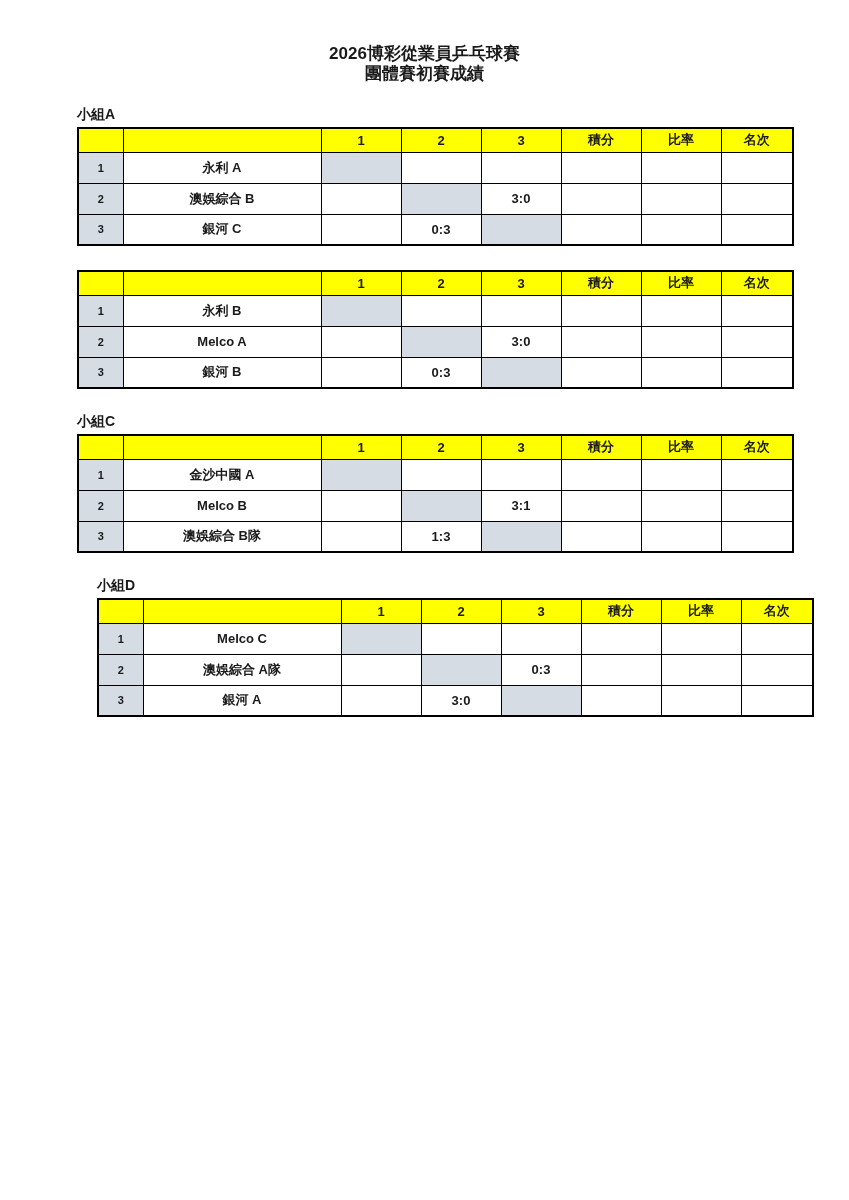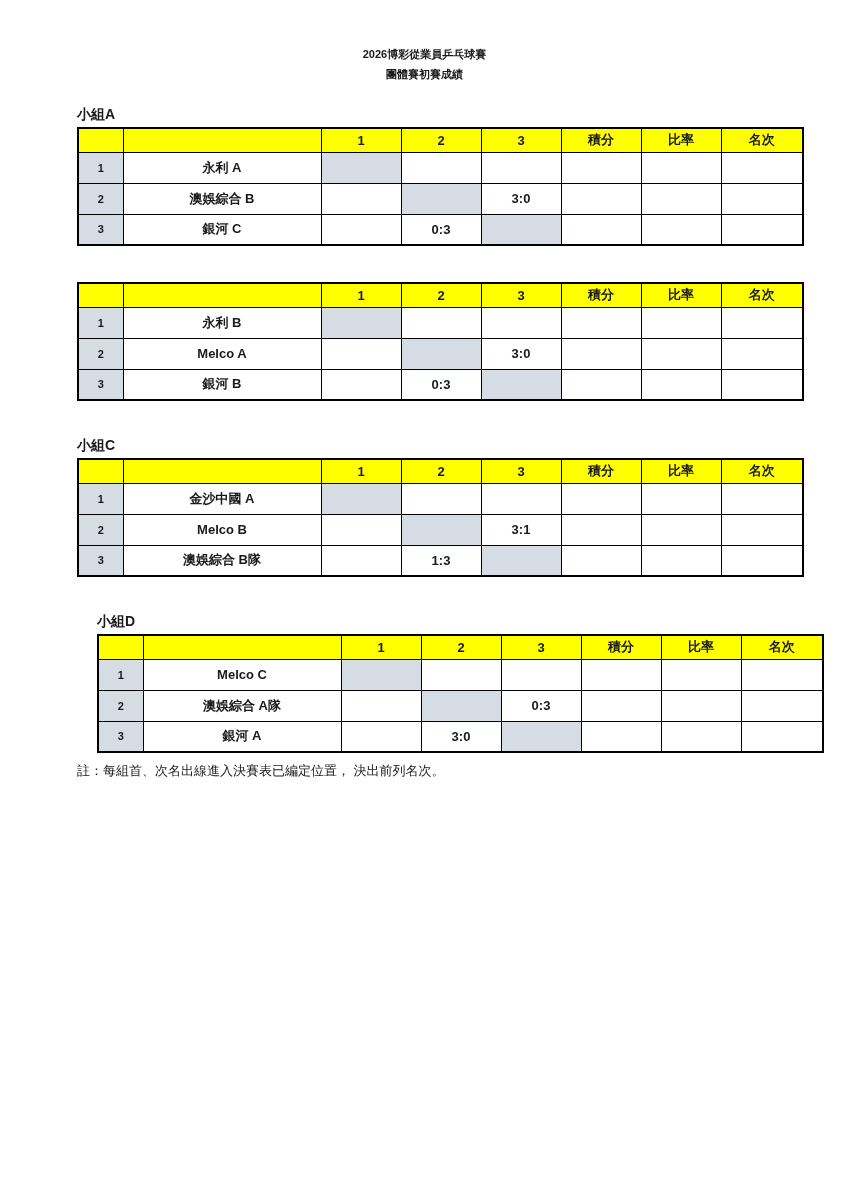--- a/index.html
+++ b/index.html
@@ -9,26 +9,26 @@
     position: relative;
     width: 849px;
     height: 1200px;
     background: #ffffff;
     padding: 44px 77px 0 77px;
     overflow: hidden;
   }
   .titles {
     text-align: center;
     font-weight: bold;
-    font-size: 11px;
+    font-size: 17px;
     line-height: 20px;
     color: #1a1a1a;
     margin-bottom: 22px;
   }
-  .group { margin-bottom: 36px; }
+  .group { margin-bottom: 24px; }
   .group:last-of-type { margin-bottom: 10px; padding-left: 20px; }
   .group-label {
     font-weight: bold;
     font-size: 14px;
     line-height: 16px;
     color: #1a1a1a;
     margin-bottom: 5px;
   }
   table.results {
     border-collapse: collapse;
@@ -46,21 +46,21 @@
     padding: 0;
     overflow: hidden;
     white-space: nowrap;
     background: #ffffff;
   }
   tr.header-row td { height: 24px; }
   tr.data-row td { height: 31px; }
   td.col-num   { width: 45px; }
   td.col-name  { width: 198px; }
   td.col-match { width: 80px; }
-  td.col-rank  { width: 82px; }
+  td.col-rank  { width: 72px; }
   .note {
     font-size: 13px;
     line-height: 16px;
     color: #1a1a1a;
     margin-top: 3px;
   }
 </style>
 </head>
 <body>
 
@@ -253,14 +253,13 @@
               <td class="col-match" style="background: rgb(214, 220, 228);"></td>
               <td class="col-match"></td>
               <td class="col-match"></td>
               <td class="col-rank"></td>
             </tr>
           </tbody>
         </table>
       </div>
     </div>
 
-  <div class="note">註：每組首、次名出線進入決賽表已編定位置， 決出前列名次。</div>
 </div>
 
 </body></html>

